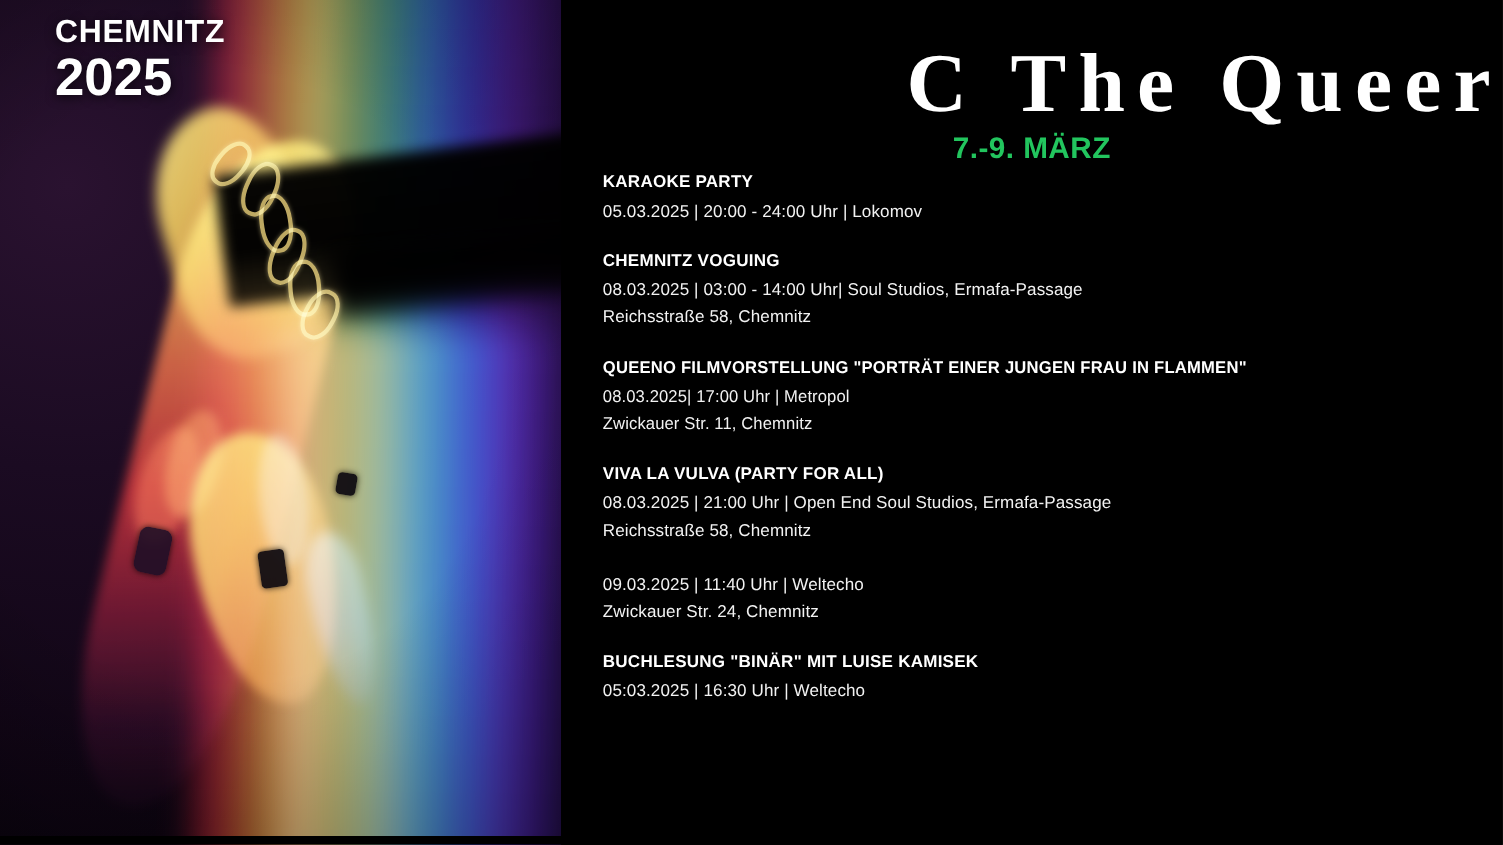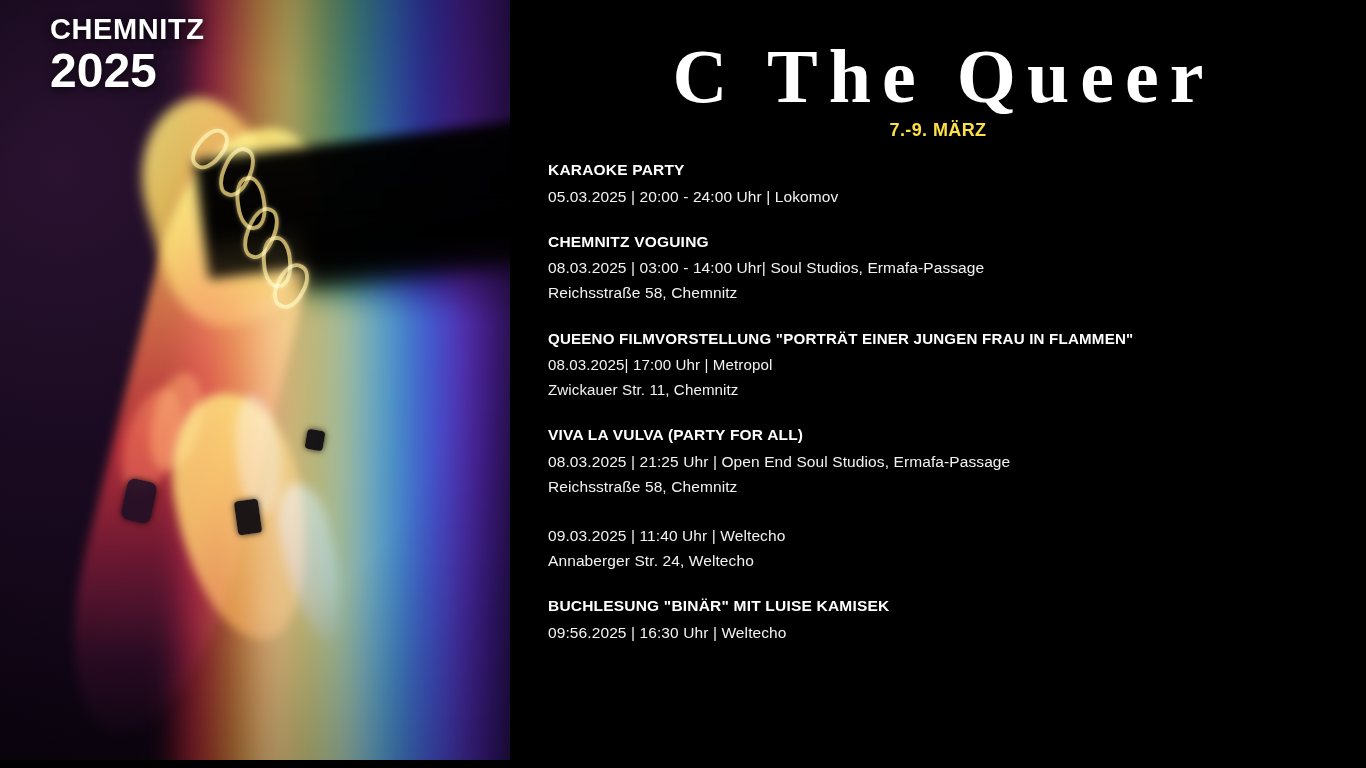--- a/index.html
+++ b/index.html
@@ -251,41 +251,41 @@
   .content-panel {
     position: relative;
     flex: 1 1 auto;
     height: 768px;
     background: #000000;
     overflow: hidden;
   }
   .brand-title {
     margin: 0;
     padding-top: 38px;
-    text-align: center;
+    text-align: right;
     color: #ffffff;
     font-family: "Liberation Serif", "DejaVu Serif", serif;
     font-weight: 700;
     font-size: 76px;
     line-height: 1.0;
     letter-spacing: 11px;
     padding-right: 0px;
     text-indent: 11px;
   }
   .brand-dates {
     margin: 6px 0 0 0;
     text-align: center;
-    color: #fde047;
-    font-size: 18px;
+    color: #22c55e;
+    font-size: 27px;
     font-weight: 700;
     letter-spacing: 0.4px;
   }
 
   .events {
-    margin: 20px 0 0 0;
+    margin: 6px 0 0 0;
     padding: 0 0 0 38px;
     text-decoration: underline;
   }
   .event {
     margin: 0 0 24px 0;
   }
   .event:last-child { margin-bottom: 0; }
   .event-title {
     margin: 0 0 4px 0;
     color: #ffffff;
@@ -365,30 +365,30 @@
       </div>
 
       <div class="event event--condensed">
         <p class="event-title">QUEENO FILMVORSTELLUNG "PORTRÄT EINER JUNGEN FRAU IN FLAMMEN"</p>
         <p class="event-line">08.03.2025| 17:00 Uhr | Metropol</p>
         <p class="event-line">Zwickauer Str. 11, Chemnitz</p>
       </div>
 
       <div class="event">
         <p class="event-title">VIVA LA VULVA (PARTY FOR ALL)</p>
-        <p class="event-line">08.03.2025 | 21:25 Uhr | Open End Soul Studios, Ermafa-Passage</p>
+        <p class="event-line">08.03.2025 | 21:00 Uhr | Open End Soul Studios, Ermafa-Passage</p>
         <p class="event-line">Reichsstraße 58, Chemnitz</p>
       </div>
 
       <div class="event">
         <p class="event-line">09.03.2025 | 11:40 Uhr | Weltecho</p>
-        <p class="event-line">Annaberger Str. 24, Weltecho</p>
+        <p class="event-line">Zwickauer Str. 24, Chemnitz</p>
       </div>
 
       <div class="event">
         <p class="event-title">BUCHLESUNG "BINÄR" MIT LUISE KAMISEK</p>
-        <p class="event-line">09:56.2025 | 16:30 Uhr | Weltecho</p>
+        <p class="event-line">05:03.2025 | 16:30 Uhr | Weltecho</p>
       </div>
 
     </div>
   </div>
 
 </div>
 
 </body></html>

